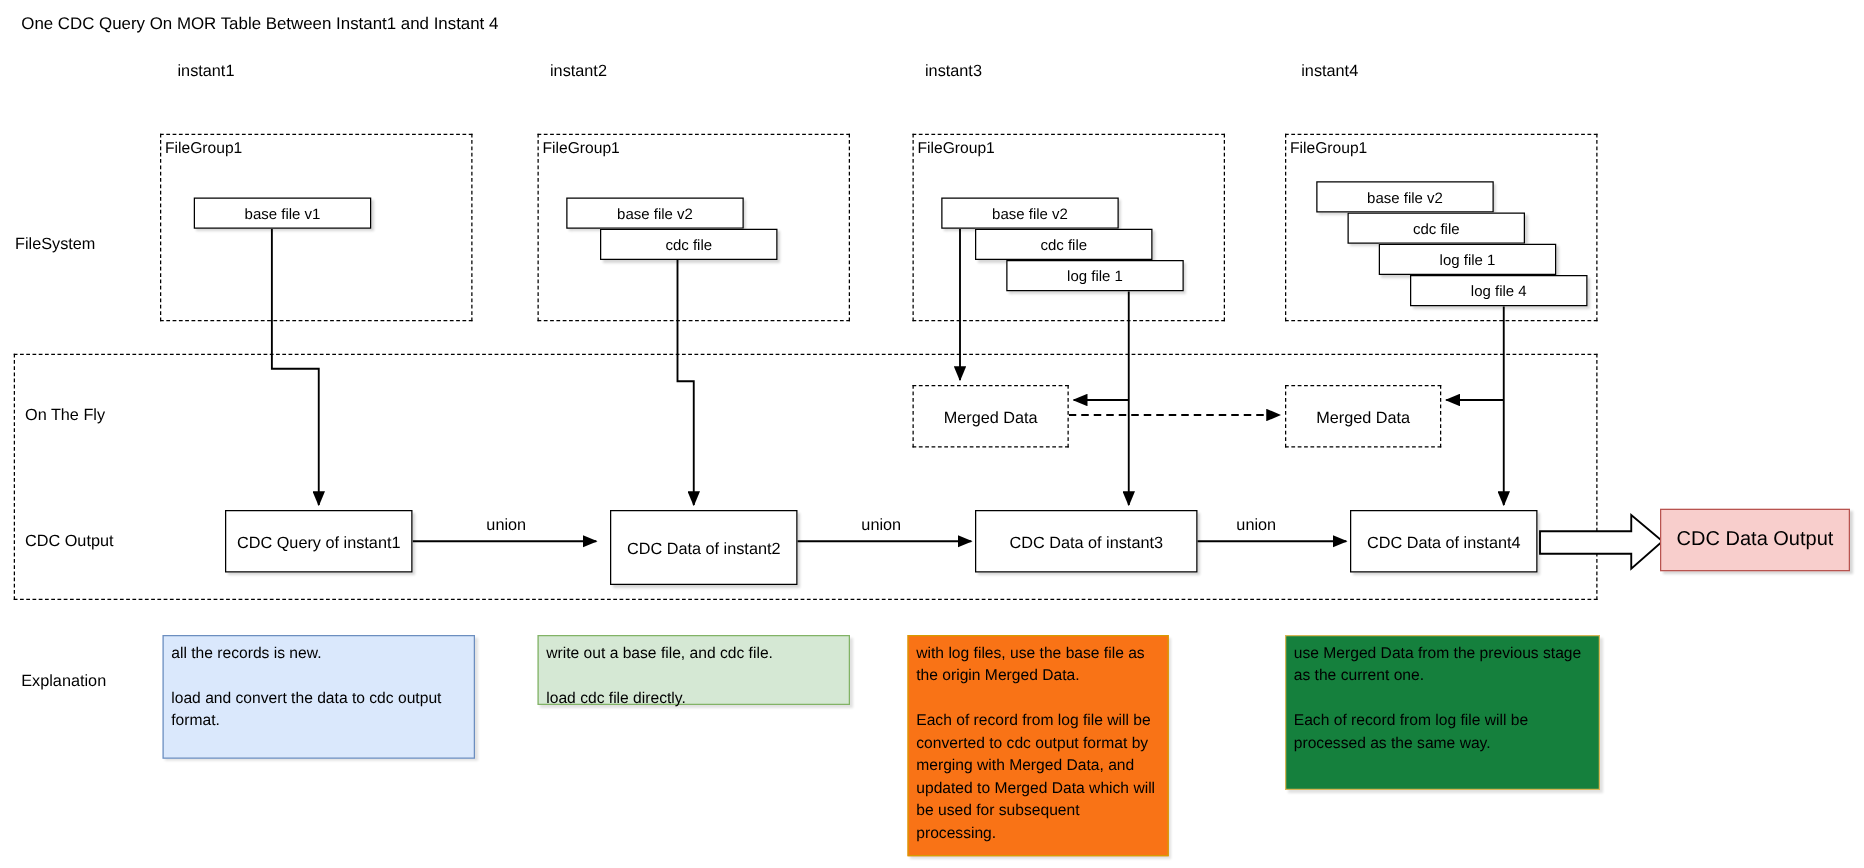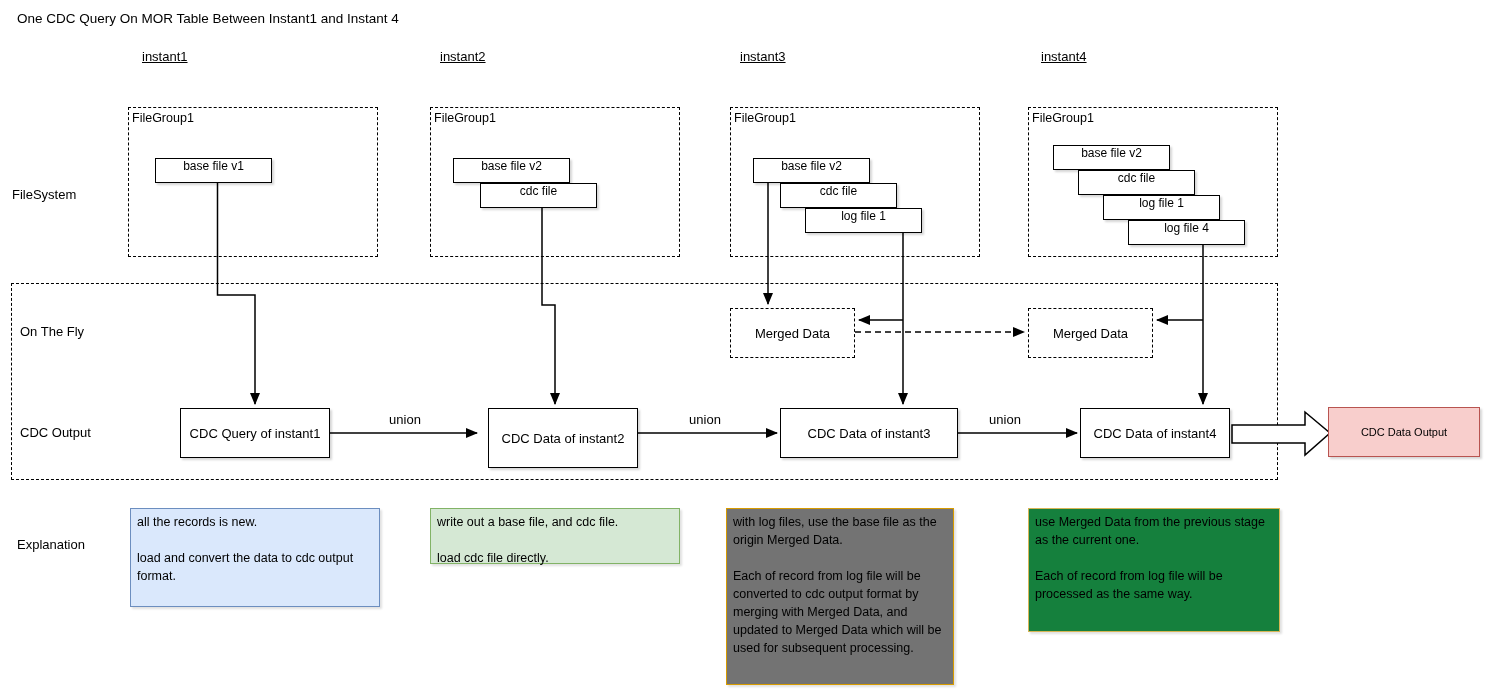--- a/index.html
+++ b/index.html
@@ -7,42 +7,42 @@
     position:relative;
     width:1491px;height:694px;
     background:#ffffff;
     font-family:"Liberation Sans","DejaVu Sans",sans-serif;
     color:#000;
     overflow:hidden;
     padding-left:48px;
   }
   .abs{position:absolute;}
   .title{font-size:13.5px;}
-  .col-header{font-size:13px;text-decoration:underline;}
+  .col-header{font-size:13px;}
   .row-label{font-size:13px;}
   .dashed-box{border:1px dashed #000;box-sizing:border-box;background:transparent;}
   .fg-label{font-size:12.5px;padding:3px 2px 0 3px;}
   .file-box{
     border:1px solid #000;background:#fff;box-sizing:border-box;
-    width:117px;height:25px;font-size:12px;
-    display:flex;justify-content:center;
+    width:142px;height:25px;font-size:12px;
+    display:flex;align-items:center;justify-content:center;
     box-shadow:2px 2px 2px rgba(0,0,0,0.16);
   }
   .solid-box{
     border:1px solid #000;background:#fff;box-sizing:border-box;
     font-size:13px;display:flex;align-items:center;justify-content:center;
     box-shadow:2px 2px 2px rgba(0,0,0,0.16);
   }
   .merged-box{
     border:1px dashed #000;box-sizing:border-box;background:#fff;
     font-size:13px;display:flex;align-items:center;justify-content:center;
   }
   .union-label{font-size:13px;transform:translateX(-50%);}
   .output-box{
-    box-sizing:border-box;font-size:11px;
+    box-sizing:border-box;font-size:16px;
     display:flex;align-items:center;justify-content:center;
     box-shadow:2px 2px 2px rgba(0,0,0,0.16);
   }
   .expl-box{
     box-sizing:border-box;border:1px solid;
     font-size:12.5px;line-height:18px;
     padding:4px 6px;white-space:pre-line;
     box-shadow:2px 2px 2px rgba(0,0,0,0.12);
   }
   svg.connectors{position:absolute;left:0;top:0;pointer-events:none;}
@@ -160,20 +160,20 @@
   <div class="abs output-box" style="left:1328px;top:407px;width:152px;height:50px;background:#f8cecc;border:1px solid #b85450;">
       <span>CDC Data Output</span>
     </div>
 
   <div class="abs expl-box" style="left:130px;top:508px;width:250px;height:99px;background:#dae8fc;border-color:#6c8ebf;">all the records is new.
 
 load and convert the data to cdc output format.</div>
   <div class="abs expl-box" style="left:430px;top:508px;width:250px;height:56px;background:#d5e8d4;border-color:#82b366;">write out a base file, and cdc file.
 
 load cdc file directly.</div>
-  <div class="abs expl-box" style="left:726px;top:508px;width:228px;height:177px;background:#737373;border-color:#d79b00;">with log files, use the base file as the origin Merged Data.
+  <div class="abs expl-box" style="left:726px;top:508px;width:209px;height:177px;background:#f97316;border-color:#d79b00;">with log files, use the base file as the origin Merged Data.
 
 Each of record from log file will be converted to cdc output format by merging with Merged Data, and updated to Merged Data which will be used for subsequent processing.</div>
   <div class="abs expl-box" style="left:1028px;top:508px;width:252px;height:124px;background:#15803d;border-color:#d6b656;">use Merged Data from the previous stage as the current one.
 
 Each of record from log file will be processed as the same way.</div>
 
 </div>
 
 </body></html>

